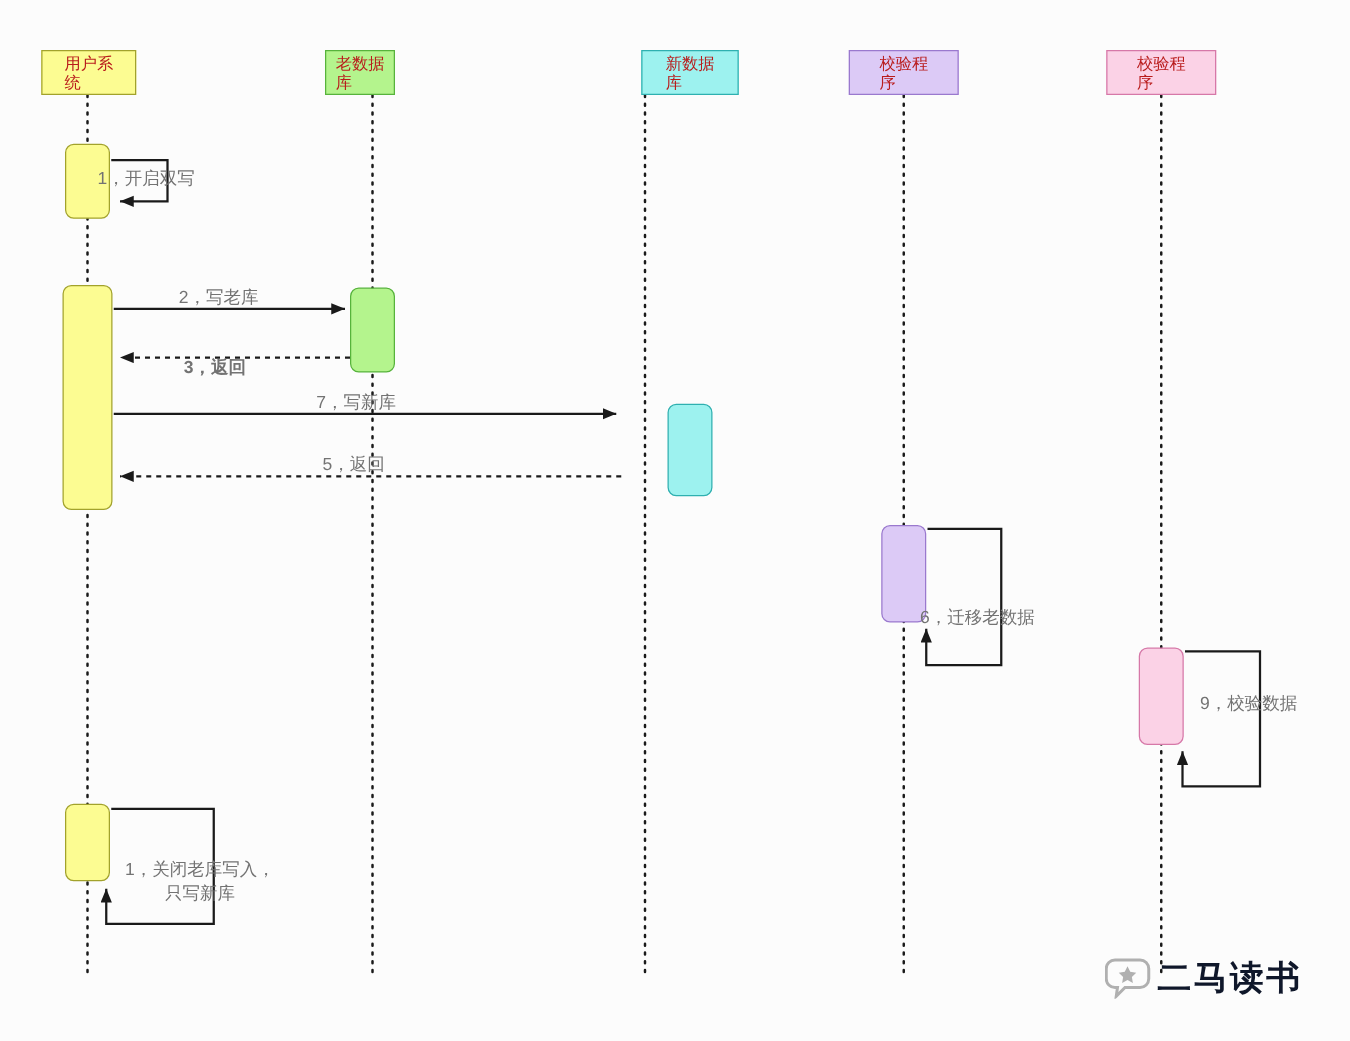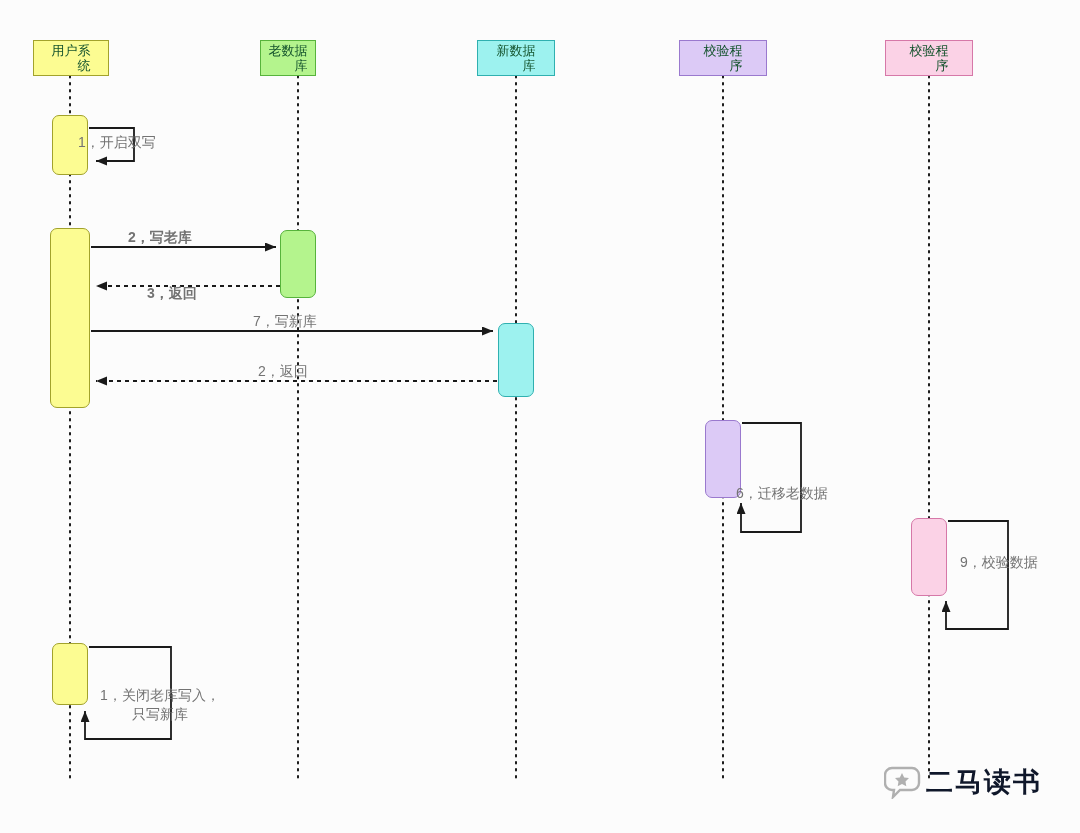--- a/index.html
+++ b/index.html
@@ -13,33 +13,33 @@
     background:#fcfcfc;
     overflow:hidden;
   }
   svg.overlay{position:absolute;left:0;top:0;z-index:1;}
   .participant{
     position:absolute;z-index:2;
     box-sizing:border-box;
     height:36px;
     border:1.6px solid #555;
     display:flex;align-items:center;justify-content:center;
-    text-align:right;
-    font-size:13px;line-height:15px;color:#14532d;
+    text-align:left;
+    font-size:13px;line-height:15px;color:#b91c1c;
     white-space:pre-line;
   }
   .activation{
     position:absolute;z-index:2;
     box-sizing:border-box;
     border:1.6px solid #555;
     border-radius:7px;
   }
   .c-yellow{background:#fcfc92;border-color:#a2a22c;}
   .c-green{background:#b4f48d;border-color:#57b33c;}
-  .c-cyan{background:#9df2ef;border-color:#2fb0b0;}
+  .c-cyan{background:#9df2ef;border-color:#2fb0b0;margin-left:36px;}
   .c-purple{background:#dccaf6;border-color:#9a79ce;}
   .c-pink{background:#fbd2e6;border-color:#d678a8;}
   .msg-label{
     position:absolute;z-index:3;
     font-size:14px;color:#737373;
     white-space:pre-line;line-height:19px;
   }
   .msg-label.centered{text-align:center;}
   .watermark{
     position:absolute;z-index:3;
@@ -98,24 +98,24 @@
 
   <div class="activation c-yellow" style="left:52px;top:115px;width:36px;height:60px;"></div>
   <div class="activation c-yellow" style="left:50px;top:228px;width:40px;height:180px;"></div>
   <div class="activation c-green" style="left:280px;top:230px;width:36px;height:68px;"></div>
   <div class="activation c-cyan" style="left:498px;top:323px;width:36px;height:74px;"></div>
   <div class="activation c-purple" style="left:705px;top:420px;width:36px;height:78px;"></div>
   <div class="activation c-pink" style="left:911px;top:518px;width:36px;height:78px;"></div>
   <div class="activation c-yellow" style="left:52px;top:643px;width:36px;height:62px;"></div>
 
   <div class="msg-label" style="left:78px;top:133px;">1，开启双写</div>
-  <div class="msg-label" style="left:128px;top:228px;font-weight:bold;">2，写老库</div>
+  <div class="msg-label" style="left:143px;top:228px;">2，写老库</div>
   <div class="msg-label" style="left:147px;top:284px;font-weight:bold;">3，返回</div>
   <div class="msg-label" style="left:253px;top:312px;">7，写新库</div>
-  <div class="msg-label" style="left:258px;top:362px;">2，返回</div>
+  <div class="msg-label" style="left:258px;top:362px;">5，返回</div>
   <div class="msg-label" style="left:736px;top:484px;">6，迁移老数据</div>
   <div class="msg-label" style="left:960px;top:553px;">9，校验数据</div>
   <div class="msg-label centered" style="left:93px;top:686px;width:134px;">1，关闭老库写入，
 只写新库</div>
 
   <div class="watermark">
     <svg width="38" height="34" viewBox="0 0 38 34">
       <path d="M8 3 h20 a7 7 0 0 1 7 7 v8 a7 7 0 0 1 -7 7 h-12 l-7 7 l1 -7 h-2 a7 7 0 0 1 -7 -7 v-8 a7 7 0 0 1 7 -7 z" fill="none" stroke="#b0b0b0" stroke-width="2.4"></path>
       <path d="M18 8 l2.2 4.4 4.8 0.7 -3.5 3.4 0.8 4.8 -4.3 -2.3 -4.3 2.3 0.8 -4.8 -3.5 -3.4 4.8 -0.7 z" fill="#b0b0b0"></path>
     </svg>

